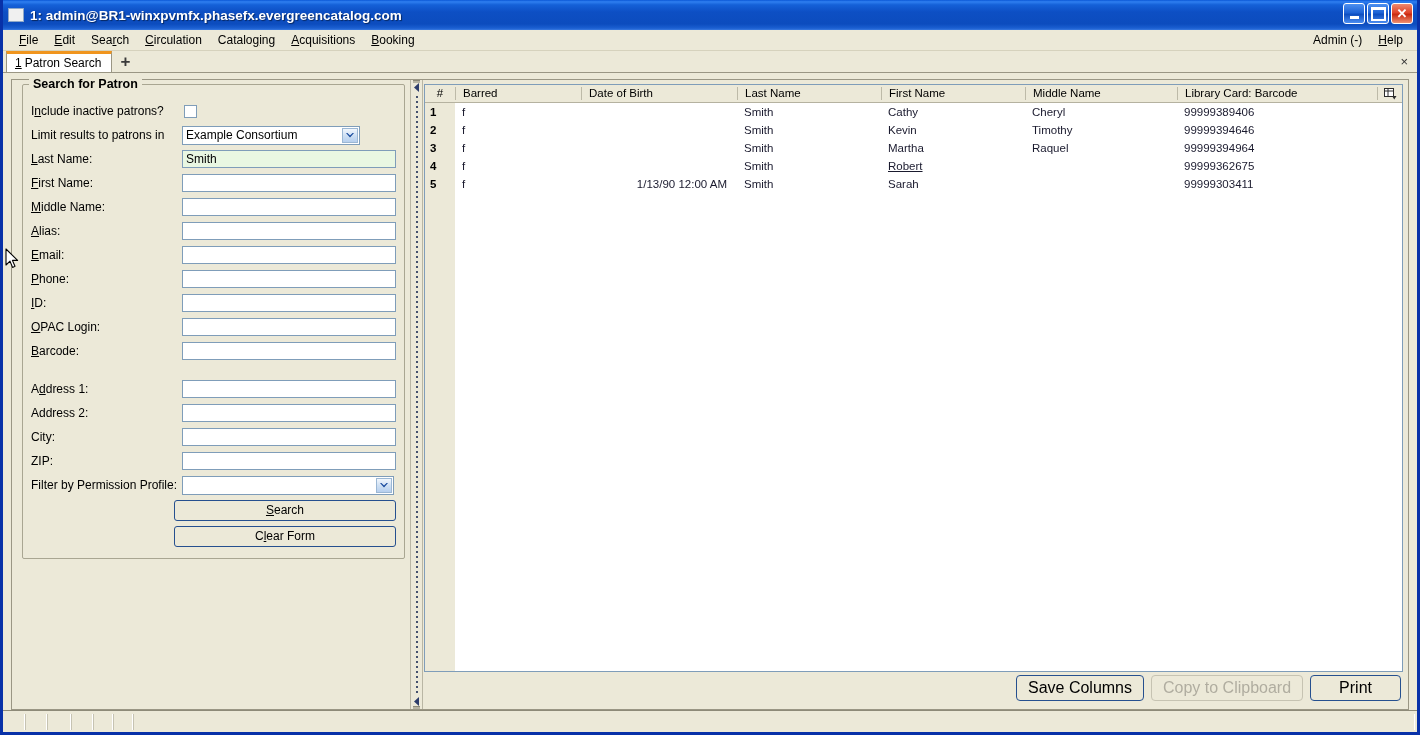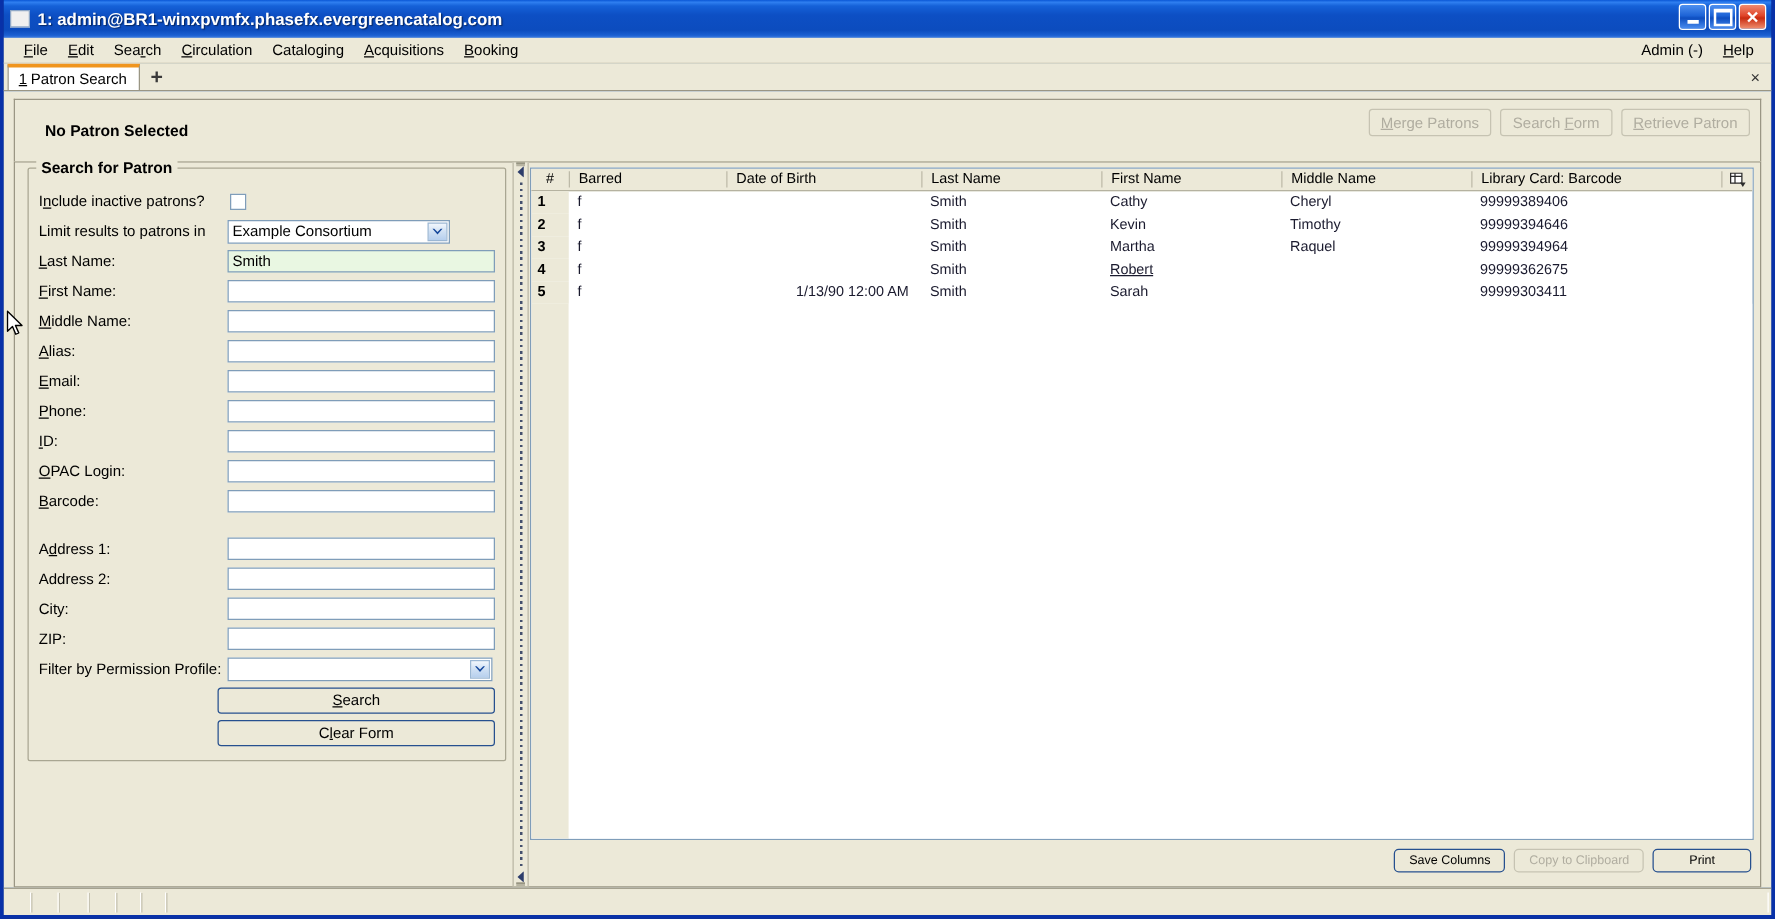--- a/index.html
+++ b/index.html
@@ -349,21 +349,21 @@
   #rowfill { flex: 1; display: flex; }
   #rowfill-num { width: 30px; min-width: 30px; background: #ece9d8; }
   #rowfill-rest { flex: 1; background: #fff; }
   #table-actions {
     height: 32px; min-height: 32px;
     display: flex; align-items: center; justify-content: flex-end;
     gap: 7px;
     padding-right: 2px;
   }
   .abtn {
-    font-size: 10px;
+    font-size: 16px;
     padding: 3px 11px;
     background: #ece9d8;
     border: 1px solid #26508f;
     border-radius: 4px;
     cursor: default;
     white-space: nowrap;
   }
   .abtn.disabled {
     color: #b0ada0;
     border: 1px solid #c6c3b2;
@@ -424,28 +424,20 @@
     <div class="tab">
       <span class="tnum">1</span>
       <span>Patron Search</span>
     </div>
     <div id="newtab">+</div>
     <div id="tab-close">×</div>
   </div>
 
   <div id="content">
 
-    <div id="patron-summary">
-      <div id="patron-summary-label">No Patron Selected</div>
-      <div id="summary-actions">
-        <div class="btn disabled"><span class="u">M</span>erge Patrons</div>
-        <div class="btn disabled">Search <span class="u">F</span>orm</div>
-        <div class="btn disabled"><span class="u">R</span>etrieve Patron</div>
-      </div>
-    </div>
 
     <div id="panes">
 
       <div id="left-pane">
         <div id="search-group">
           <div id="search-group-title">Search for Patron</div>
 
           <div class="frow">
             <div class="flabel">I<span class="u">n</span>clude inactive patrons?</div>
             <div class="ck"></div>

